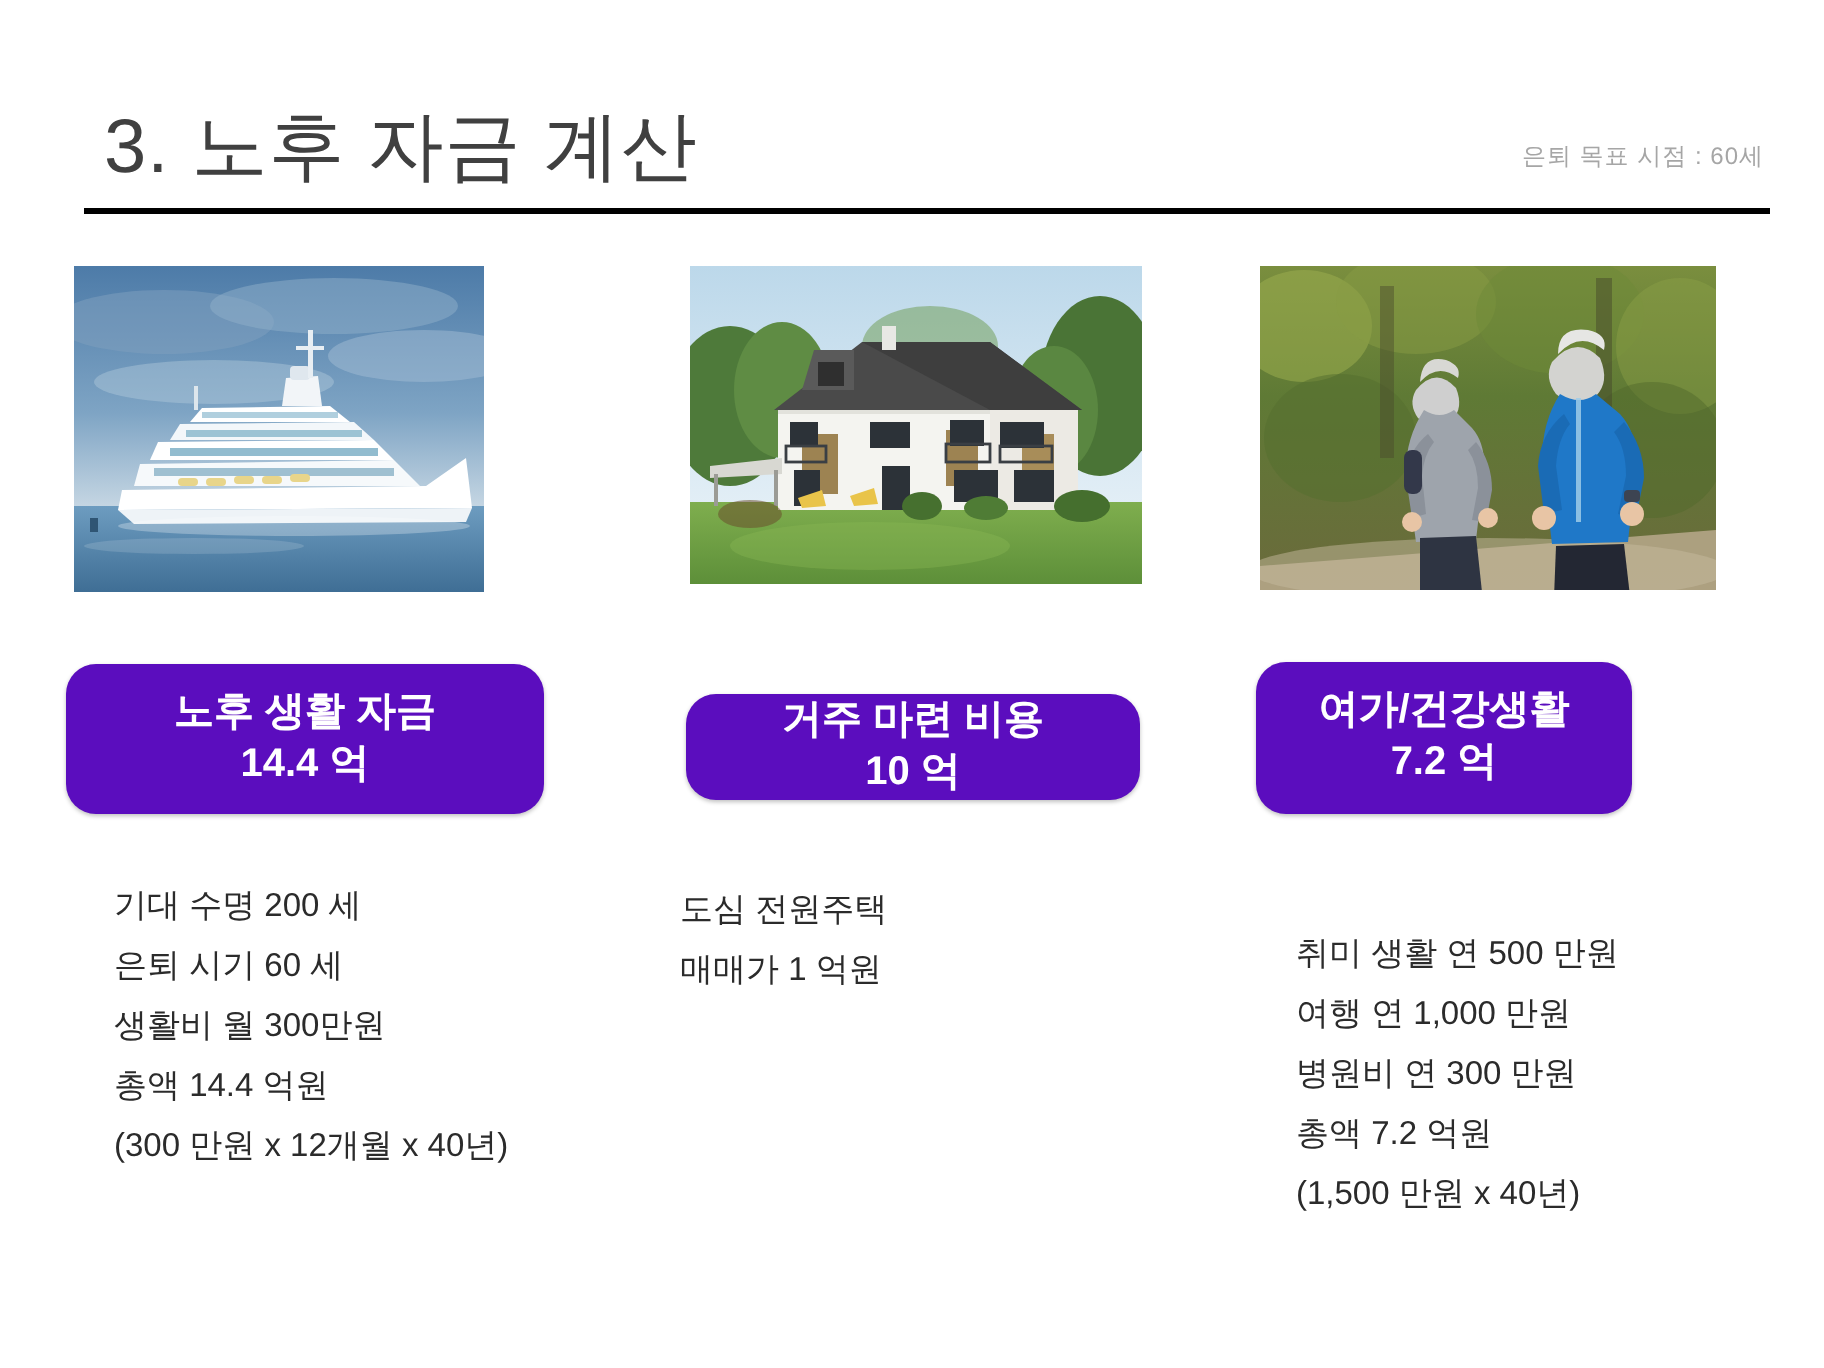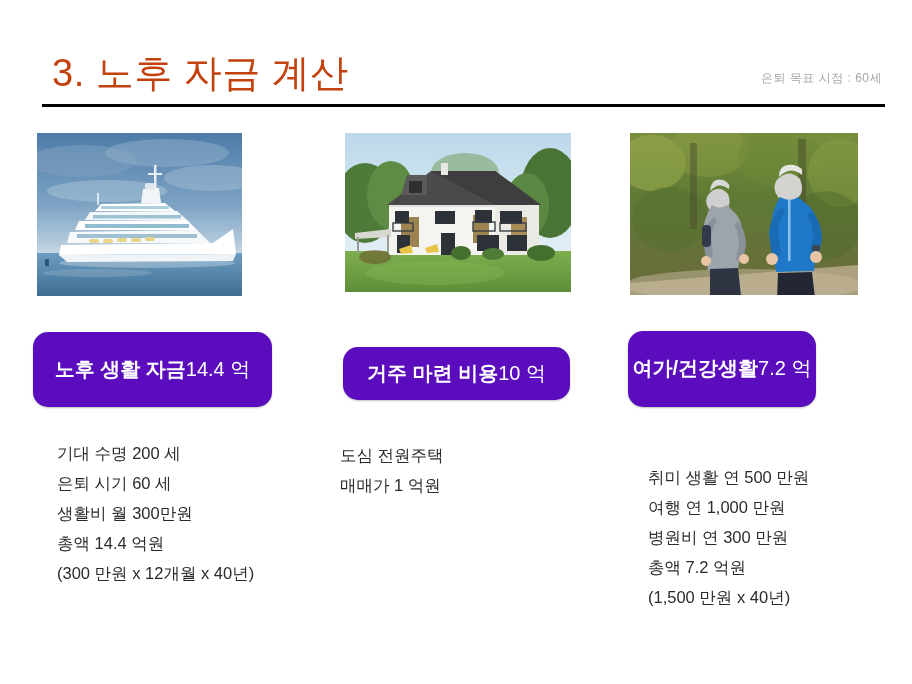--- a/index.html
+++ b/index.html
@@ -19,21 +19,21 @@
     background: #ffffff;
   }
 
   
   .slide-title {
     position: absolute;
     left: 52px;
     top: 48px;
     font-size: 38px;
     font-weight: 400;
-    color: #c2410c;
+    color: #404040;
     letter-spacing: 0.5px;
     white-space: nowrap;
   }
 
   .retirement-note {
     position: absolute;
     right: 30px;
     top: 70px;
     font-size: 12px;
     font-weight: 400;
@@ -74,33 +74,33 @@
   .photo svg { display: block; width: 100%; height: 100%; }
 
   
   .badge {
     position: absolute;
     border-radius: 15px;
     background: #5B0DBE;
     color: #ffffff;
     text-align: center;
     display: flex;
-    flex-direction: row;
+    flex-direction: column;
     align-items: center;
     justify-content: center;
     line-height: 1.28;
     font-size: 20px;
     font-weight: 700;
     box-shadow: 0 1px 2px rgba(0,0,0,0.25);
   }
   .badge-1 { left: 33px;  top: 332px; width: 239px; height: 75px; }
   .badge-2 { left: 343px; top: 347px; width: 227px; height: 53px; }
   .badge-3 { left: 628px; top: 331px; width: 188px; height: 76px; }
 
-  .badge-line-2 { font-weight: 400; }
+  .badge-line-2 { font-weight: 700; }
 
   
   .details {
     position: absolute;
     color: #2b2b2b;
     font-size: 16.5px;
     line-height: 30px;
     white-space: nowrap;
   }
   .details-1 { left: 57px;  top: 438px; }

